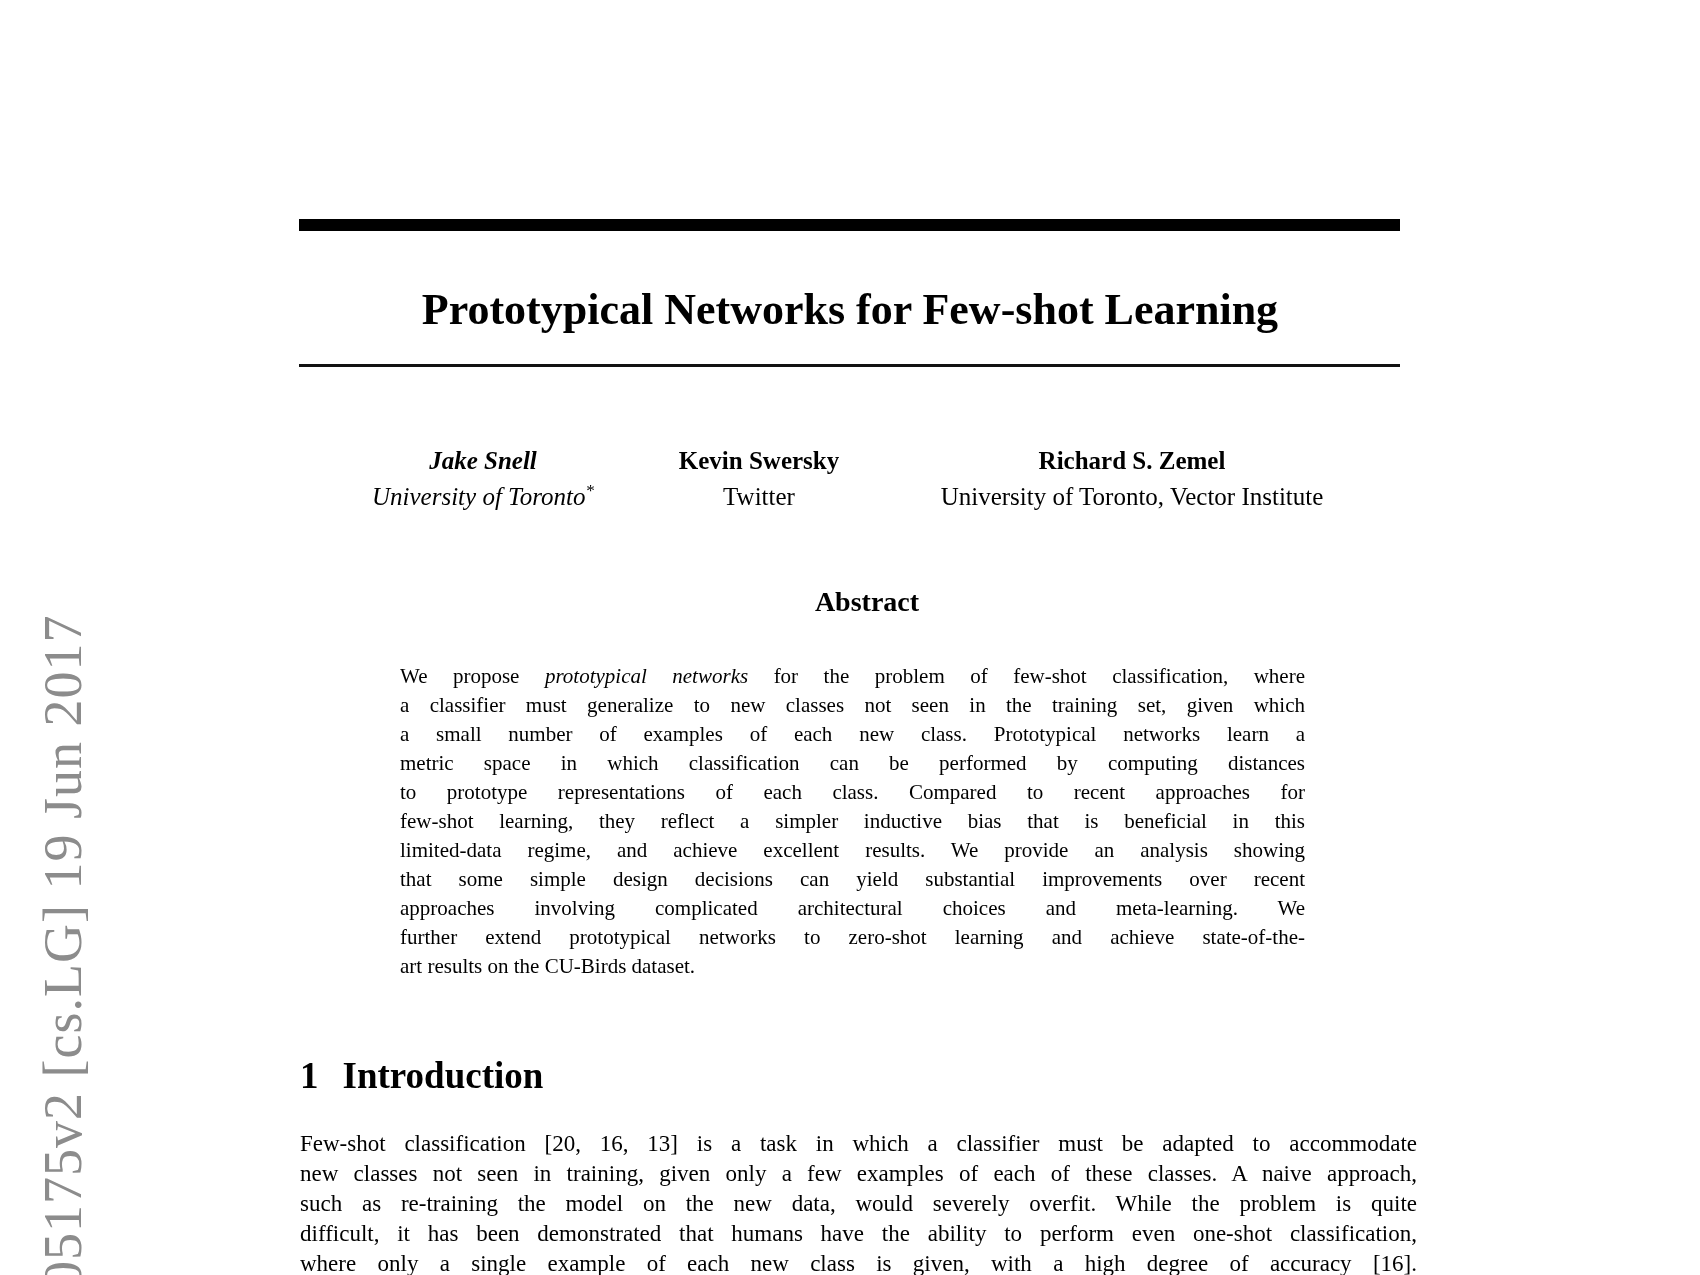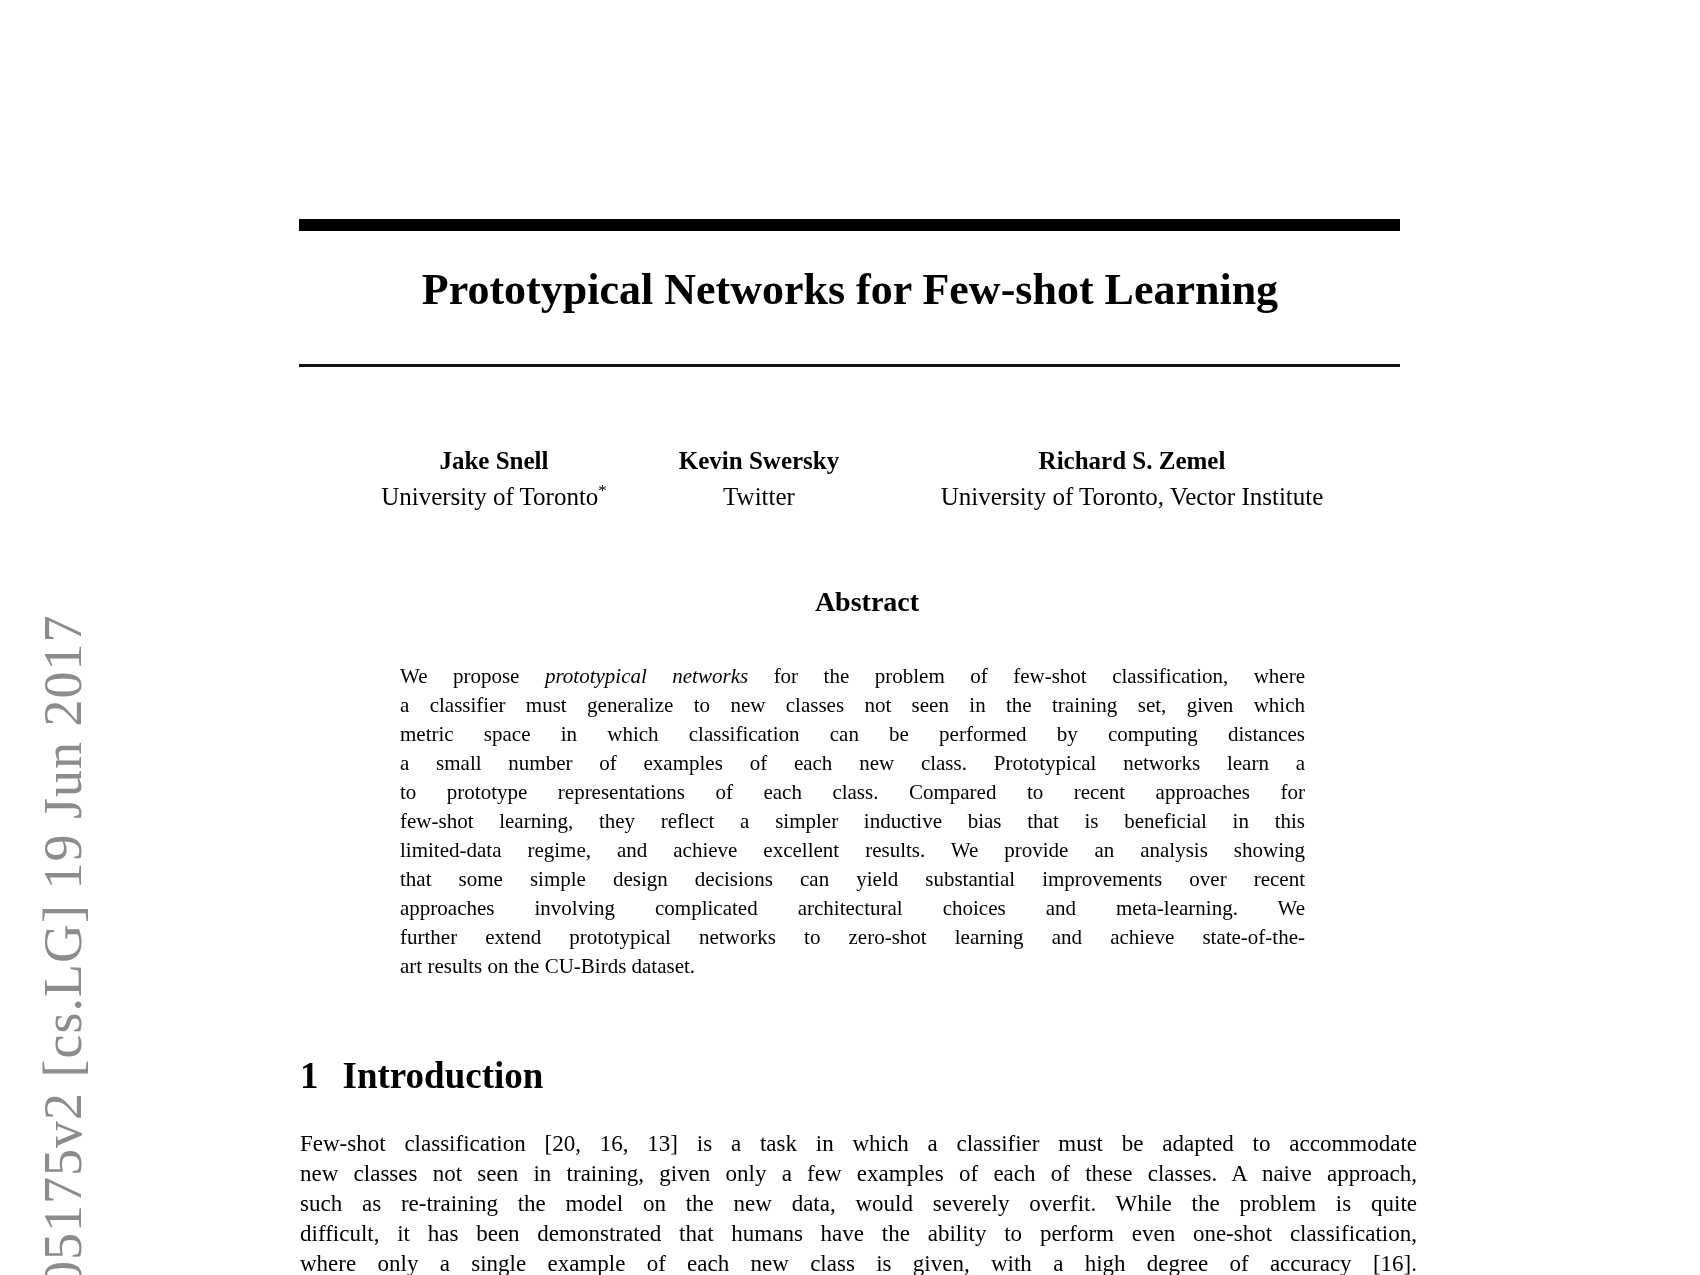--- a/index.html
+++ b/index.html
@@ -33,21 +33,21 @@
     position: absolute;
     left: 299px;
     top: 219px;
     width: 1101px;
     height: 12px;
     background: #000000;
   }
   .paper-title {
     position: absolute;
     left: 300px;
-    top: 268px;
+    top: 288px;
     width: 1100px;
     text-align: center;
     font-size: 44px;
     font-weight: bold;
     line-height: 1.0;
   }
   .title-rule {
     position: absolute;
     left: 299px;
     top: 364px;
@@ -58,21 +58,21 @@
   .author-col {
     position: absolute;
     top: 446px;
     width: 500px;
     text-align: center;
     font-size: 25px;
     line-height: 30px;
   }
   .author-col .author-name { font-weight: bold; }
   .author-col sup { font-size: 17px; }
-  .col-1 { left: 244px; }
+  .col-1 { left: 233px; font-style: italic; }
   .col-2 { left: 509px; }
   .col-3 { left: 882px; }
   .abstract-heading {
     position: absolute;
     left: 317px;
     top: 585px;
     width: 1100px;
     text-align: center;
     font-size: 28px;
     font-weight: bold;
@@ -140,22 +140,22 @@
   <div class="author-col col-3">
     <div class="author-name">Richard S. Zemel</div>
     <div class="author-affil"><span>University of Toronto, Vector Institute</span><sup></sup></div>
   </div>
 
   <div class="abstract-heading">Abstract</div>
 
   <div class="abstract-body">
     <div class="jline"><span>We propose </span><span class="em">prototypical networks</span><span> for the problem of few-shot classification, where</span></div>
     <div class="jline">a classifier must generalize to new classes not seen in the training set, given which</div>
+    <div class="jline">a small number of examples of each new class.  Prototypical networks learn a</div>
     <div class="jline">metric space in which classification can be performed by computing distances</div>
-    <div class="jline">a small number of examples of each new class.  Prototypical networks learn a</div>
     <div class="jline">to prototype representations of each class.  Compared to recent approaches for</div>
     <div class="jline">few-shot learning, they reflect a simpler inductive bias that is beneficial in this</div>
     <div class="jline">limited-data regime, and achieve excellent results. We provide an analysis showing</div>
     <div class="jline">that some simple design decisions can yield substantial improvements over recent</div>
     <div class="jline">approaches involving complicated architectural choices and meta-learning.  We</div>
     <div class="jline">further extend prototypical networks to zero-shot learning and achieve state-of-the-</div>
     <div class="lline">art results on the CU-Birds dataset.</div>
   </div>
 
   <div class="section-heading">

